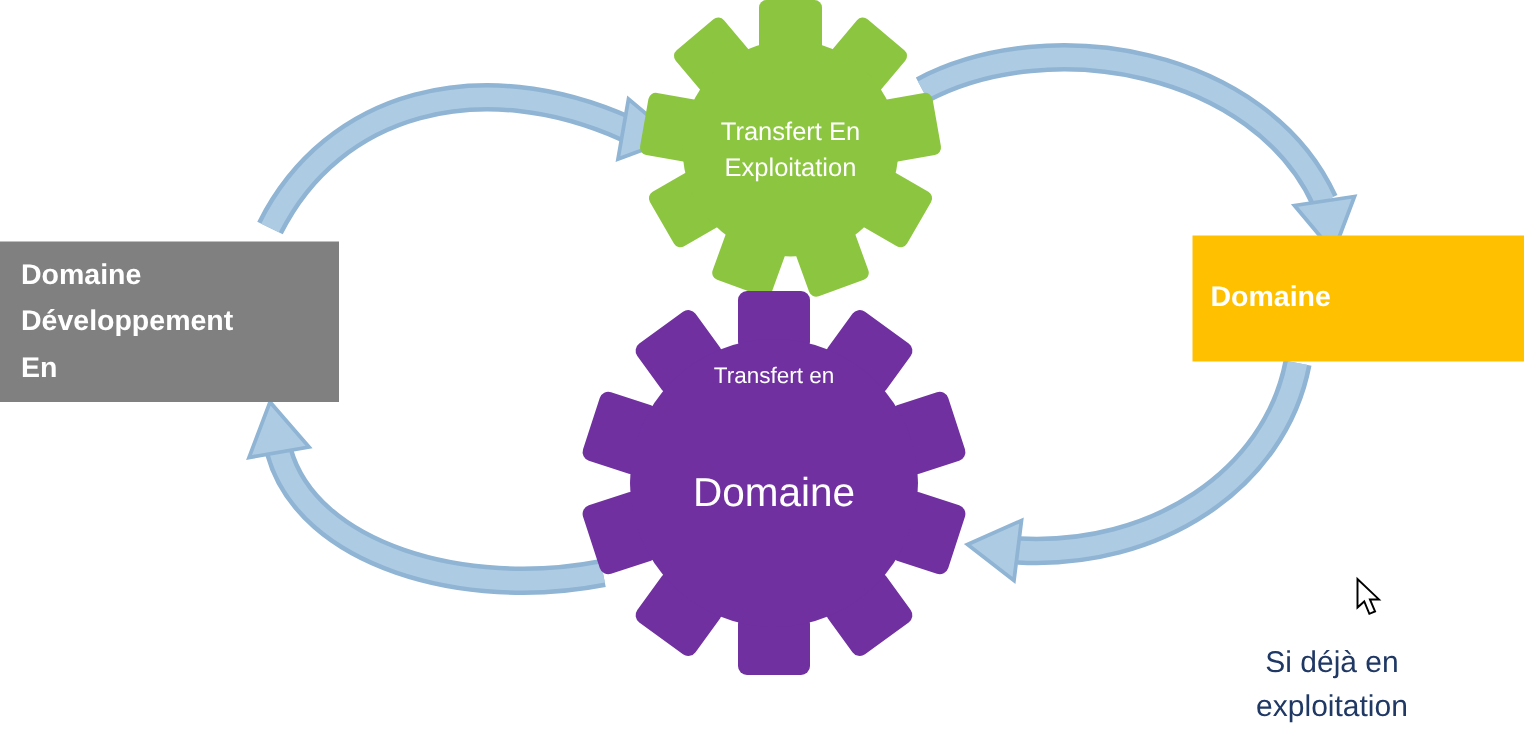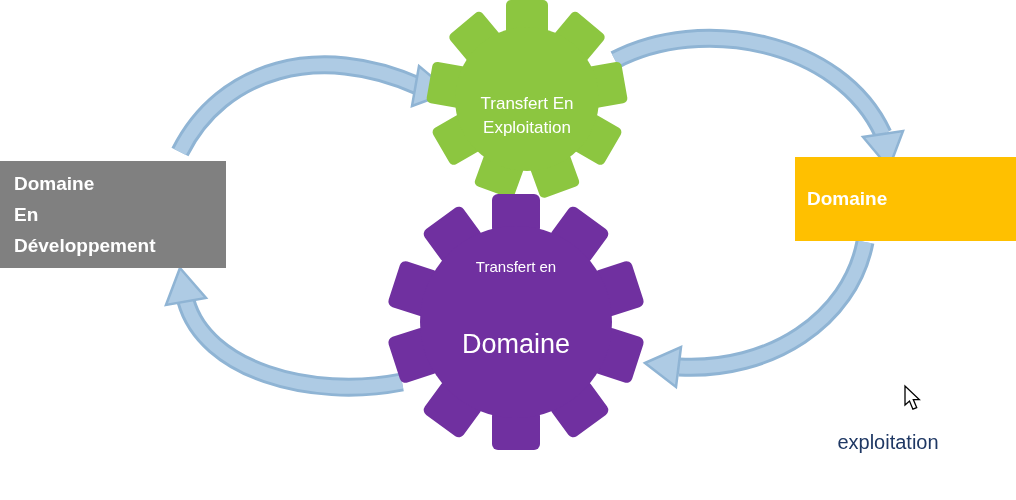--- a/index.html
+++ b/index.html
@@ -24,21 +24,21 @@
     padding-left:14px;
     font-size:19px;line-height:31px;
   }
   .exp-box{
     left:795px;top:157px;width:221px;height:84px;
     background:#FFC000;
     padding-left:12px;
     font-size:19px;line-height:30px;
   }
   .gear-label{
-    position:absolute;color:#ffffff;text-align:center;margin-top:16px;
+    position:absolute;color:#ffffff;text-align:center;
   }
   .green-label{
     left:430px;top:76px;width:194px;
     font-size:17px;line-height:24px;
   }
   .purple-small{
     left:415px;top:241px;width:202px;
     font-size:15px;line-height:20px;
   }
   .purple-big{
@@ -110,37 +110,38 @@
       <use href="#toothP" transform="rotate(288)"></use>
       <use href="#toothP" transform="rotate(324)"></use>
       <circle r="96"></circle>
     </g>
 
     <path d="M 905,386 v 19 l 4.5,-4 3.4,8.2 3.8,-1.6 -3.4,-8 6,0 Z" fill="#ffffff" stroke="#000000" stroke-width="1.3"></path>
   </svg>
 
   <div class="label-box dev-box">
     <div>Domaine</div>
+    <div>Développement</div>
     <div>En</div>
-    <div>Développement</div>
   </div>
 
   <div class="label-box exp-box">
     <div>Domaine</div>
   </div>
 
   <div class="gear-label green-label">
     <div>Transfert En</div>
     <div>Exploitation</div>
   </div>
 
   <div class="gear-label purple-small">
     <div>Transfert en</div>
   </div>
   <div class="gear-label purple-big">
     <div>Domaine</div>
   </div>
 
   <div class="note">
+    <div>Si déjà en</div>
     <div>exploitation</div>
   </div>
 
 </div>
 
 </body></html>

